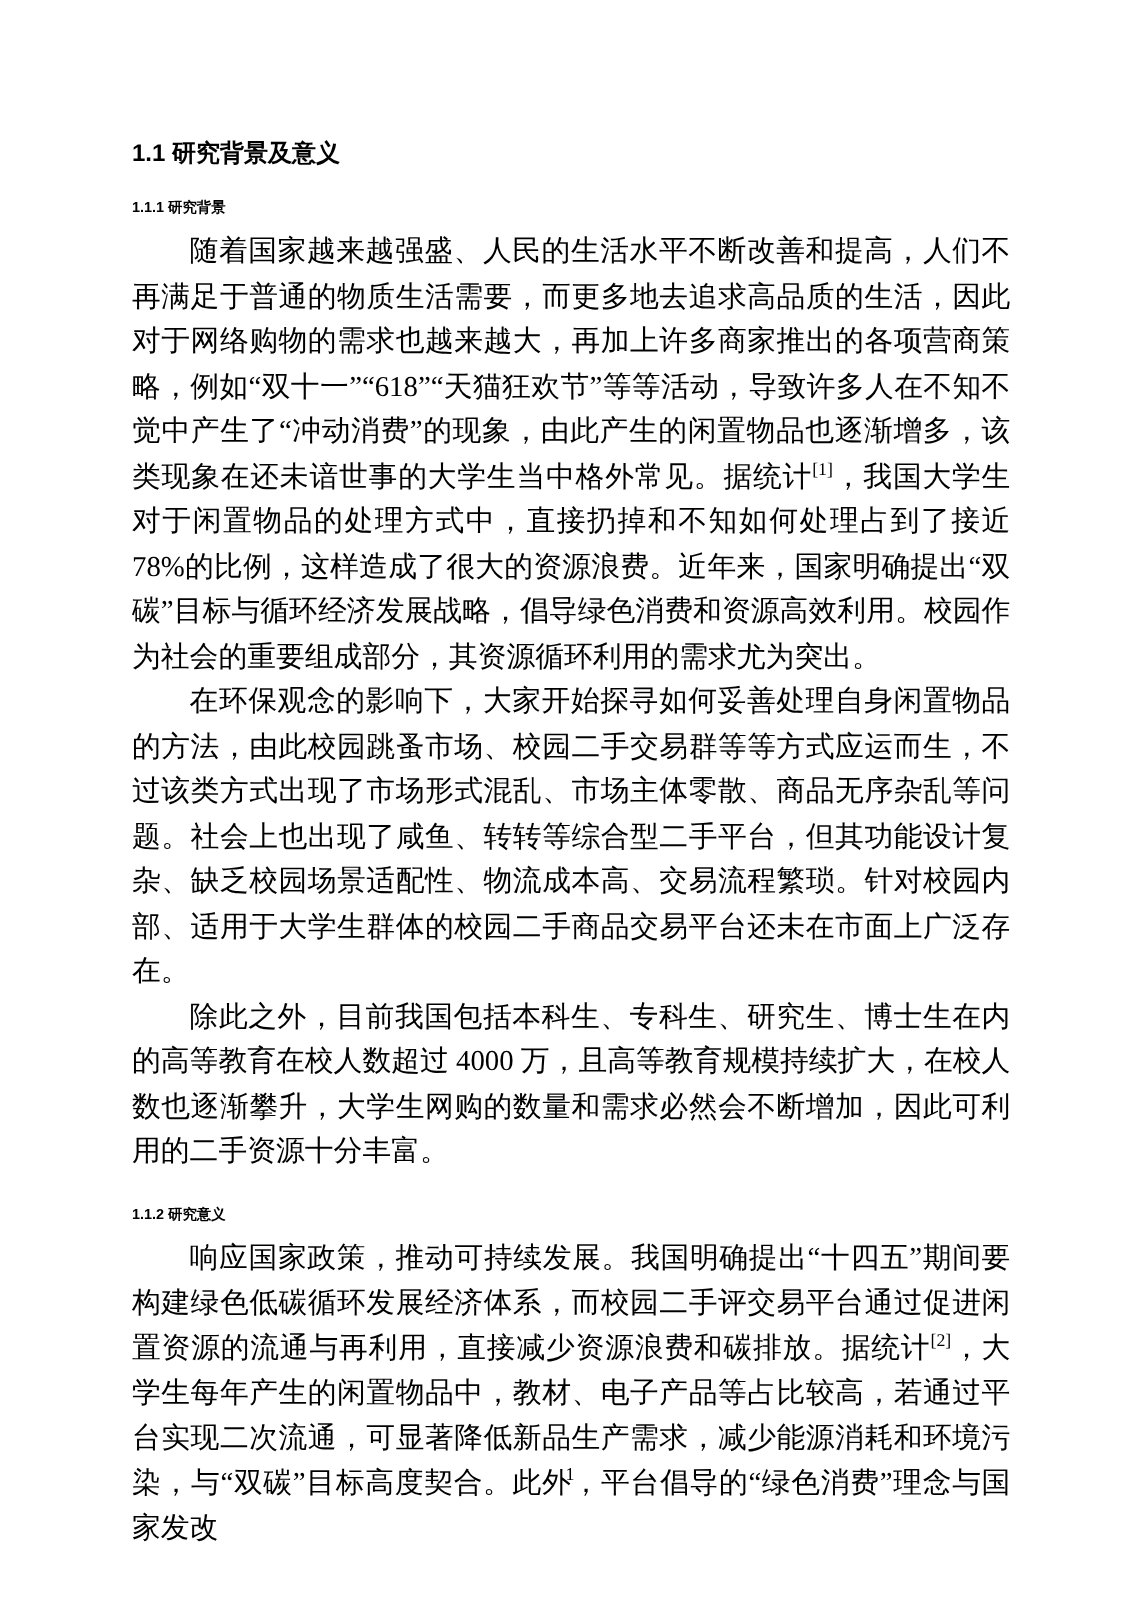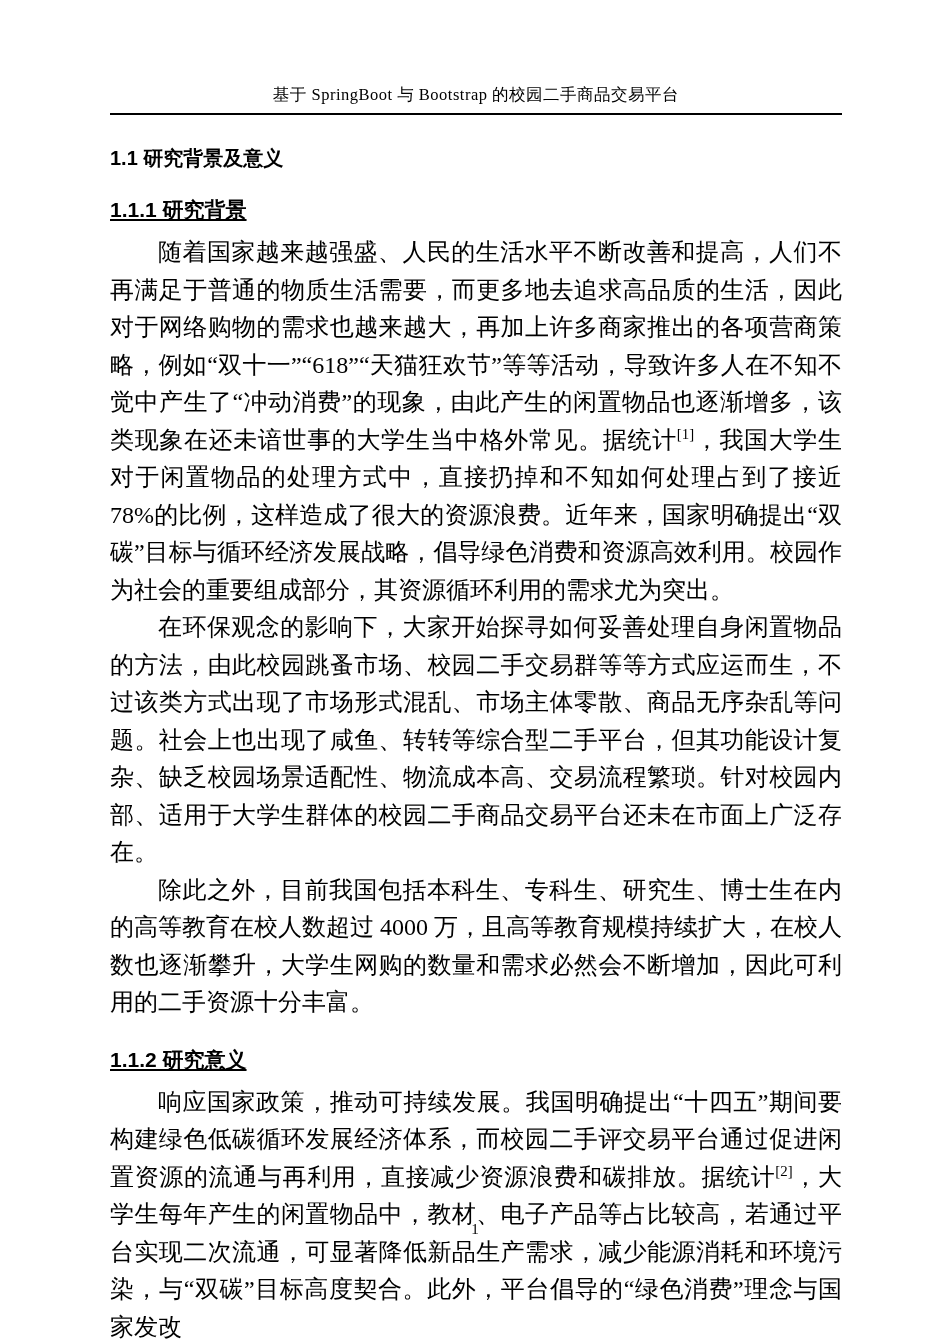--- a/index.html
+++ b/index.html
@@ -37,24 +37,23 @@
     letter-spacing: 2px;
   }
   h2.section-title {
     margin: 30px 0 16px 0;
     font-size: 20px;
     font-weight: bold;
     font-family: "Liberation Sans", "DejaVu Sans", sans-serif;
   }
   h3.subsection-title {
     margin: 24px 0 10px 0;
-    font-size: 21px;
+    font-size: 12px;
     font-weight: bold;
     font-family: "Liberation Sans", "DejaVu Sans", sans-serif;
-    text-decoration: underline;
   }
   p.para {
     margin: 0;
     font-size: 24px;
     line-height: 37.5px;
     text-align: justify;
     text-indent: 2em;
     font-family: "Liberation Serif", "DejaVu Serif", serif;
   }
   p.para sup {
@@ -71,21 +70,20 @@
   .page-number {
     font-size: 15px;
     font-family: "Liberation Serif", "DejaVu Serif", serif;
   }
 </style>
 </head>
 <body>
 
 <div class="page">
 
-  <div class="running-header">基于 SpringBoot 与 Bootstrap 的校园二手商品交易平台</div>
 
 
   <h2 class="section-title">1.1 研究背景及意义</h2>
 
   <h3 class="subsection-title">1.1.1 研究背景</h3>
 
   <div>
       <p class="para"><span>随着国家越来越强盛、人民的生活水平不断改善和提高，人们不再满足于普通的物质生活需要，而更多地去追求高品质的生活，因此对于网络购物的需求也越来越大，再加上许多商家推出的各项营商策略，例如“双十一”“618”“天猫狂欢节”等等活动，导致许多人在不知不觉中产生了“冲动消费”的现象，由此产生的闲置物品也逐渐增多，该类现象在还未谙世事的大学生当中格外常见。据统计</span><sup>[1]</sup><span>，我国大学生对于闲置物品的处理方式中，直接扔掉和不知如何处理占到了接近 78%的比例，这样造成了很大的资源浪费。近年来，国家明确提出“双碳”目标与循环经济发展战略，倡导绿色消费和资源高效利用。校园作为社会的重要组成部分，其资源循环利用的需求尤为突出。</span></p>
       <p class="para"><span>在环保观念的影响下，大家开始探寻如何妥善处理自身闲置物品的方法，由此校园跳蚤市场、校园二手交易群等等方式应运而生，不过该类方式出现了市场形式混乱、市场主体零散、商品无序杂乱等问题。社会上也出现了咸鱼、转转等综合型二手平台，但其功能设计复杂、缺乏校园场景适配性、物流成本高、交易流程繁琐。针对校园内部、适用于大学生群体的校园二手商品交易平台还未在市面上广泛存在。</span></p>
       <p class="para"><span>除此之外，目前我国包括本科生、专科生、研究生、博士生在内的高等教育在校人数超过 4000 万，且高等教育规模持续扩大，在校人数也逐渐攀升，大学生网购的数量和需求必然会不断增加，因此可利用的二手资源十分丰富。</span></p>

